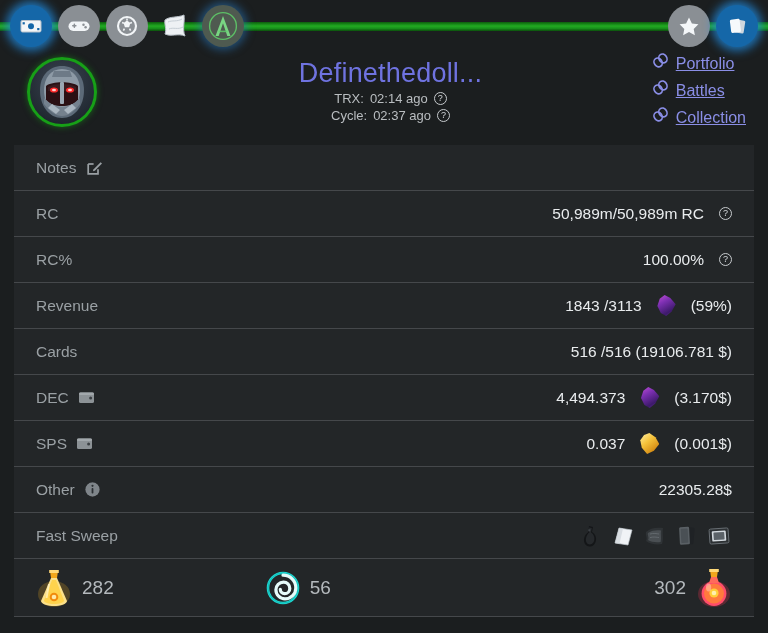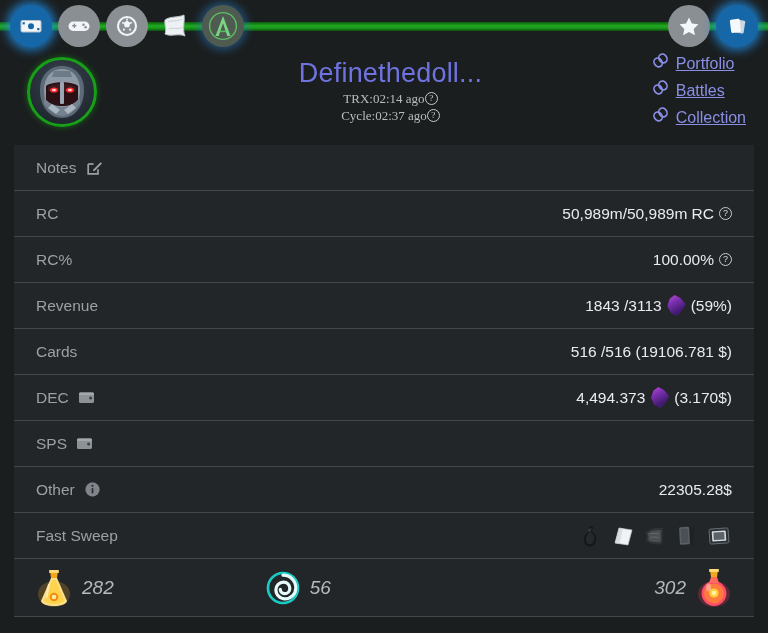--- a/index.html
+++ b/index.html
@@ -83,21 +83,21 @@
     line-height: 34px;
     font-weight: 400;
   }
   .meta-line {
     font-size: 13px;
     color: #b9bdc0;
     line-height: 17px;
     display: flex;
     align-items: center;
     justify-content: center;
-    font-family: Liberation Serif, serif;
+    gap: 6px;
   }
   .qmark {
     display: inline-flex;
     align-items: center; justify-content: center;
     width: 13px; height: 13px;
     border: 1px solid #c6cacd;
     border-radius: 50%;
     font-size: 9px;
     color: #d6dadd;
     line-height: 1;
@@ -132,36 +132,36 @@
   }
   .row {
     position: relative;
     height: 46px;
     display: flex;
     align-items: center;
     padding: 0 22px;
     border-bottom: 1px solid #45484b;
   }
   .row:first-child { border-top: none; }
-  .row.last { border-bottom: 1px solid #45484b; font-style: italic; }
+  .row.last { border-bottom: 1px solid #45484b; }
   .row-label {
     font-size: 15.5px;
     color: #9aa0a4;
     display: flex;
     align-items: center;
     gap: 9px;
     white-space: nowrap;
   }
   .row-value {
     margin-left: auto;
     font-size: 15.5px;
     color: #e9ecee;
     display: flex;
     align-items: center;
-    gap: 5px;
+    gap: 15px;
     white-space: nowrap;
   }
 
   .icon-sq { display: inline-flex; align-items: center; }
 
   
   .tok { width: 19px; height: 21px; display: inline-block; position: relative; }
   .tok-dec {
     background: linear-gradient(150deg,#c24fd8 0%, #7b2fb0 35%, #3d1a6b 75%, #6b2fa0 100%);
     clip-path: polygon(42% 0%, 72% 14%, 100% 44%, 78% 80%, 50% 100%, 22% 86%, 4% 52%, 16% 18%);
@@ -399,20 +399,25 @@
     <div class="row-label">
       <span>SPS</span>
       <span class="icon-sq">
         <svg width="17" height="15" viewBox="0 0 17 15" aria-hidden="true">
           <rect x="1" y="2.4" width="15" height="10.6" rx="1.6" fill="#8c9296"></rect>
           <rect x="1" y="2.4" width="15" height="2.7" rx="1.3" fill="#a2a8ac"></rect>
           <circle cx="12.6" cy="8" r="1.5" fill="#3b4044"></circle>
         </svg>
       </span>
     </div>
+    <div class="row-value">
+      <span>0.037</span>
+      <span class="tok tok-sps"></span>
+      <span>(0.001$)</span>
+    </div>
   </div>
 
   <div class="row">
     <div class="row-label">
       <span>Other</span>
       <span class="icon-sq">
         <svg width="17" height="17" viewBox="0 0 17 17" aria-hidden="true">
           <circle cx="8.5" cy="8.5" r="7.2" fill="#7f8budefined"></circle>
           <circle cx="8.5" cy="8.5" r="7.2" fill="#7f858a"></circle>
           <rect x="7.6" y="7" width="1.8" height="5.6" rx=".8" fill="#2b2f33"></rect>

